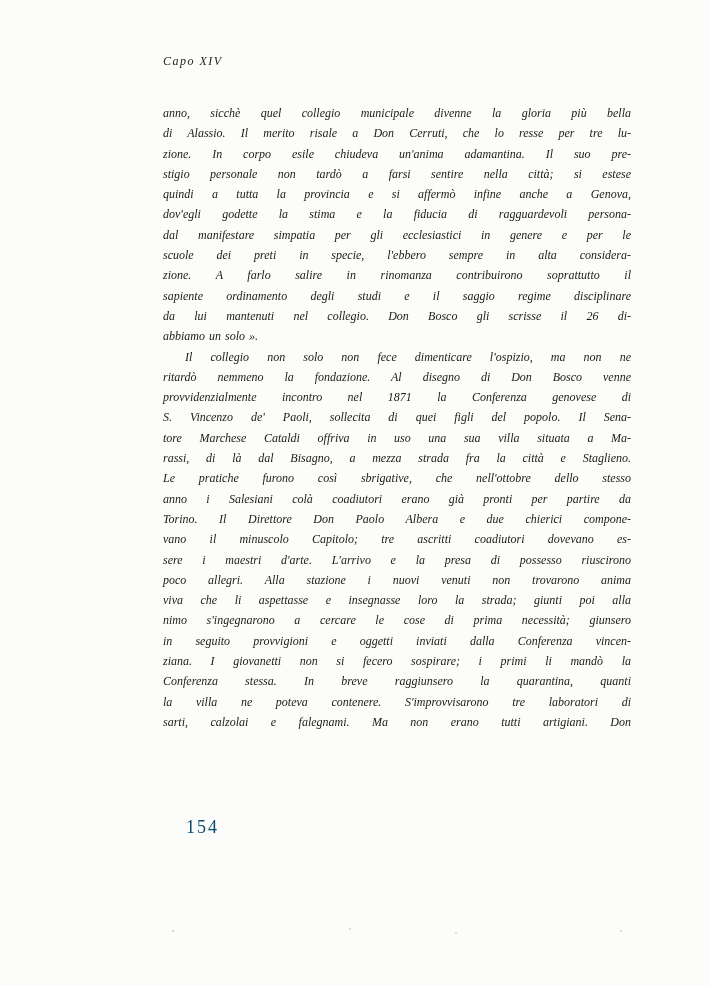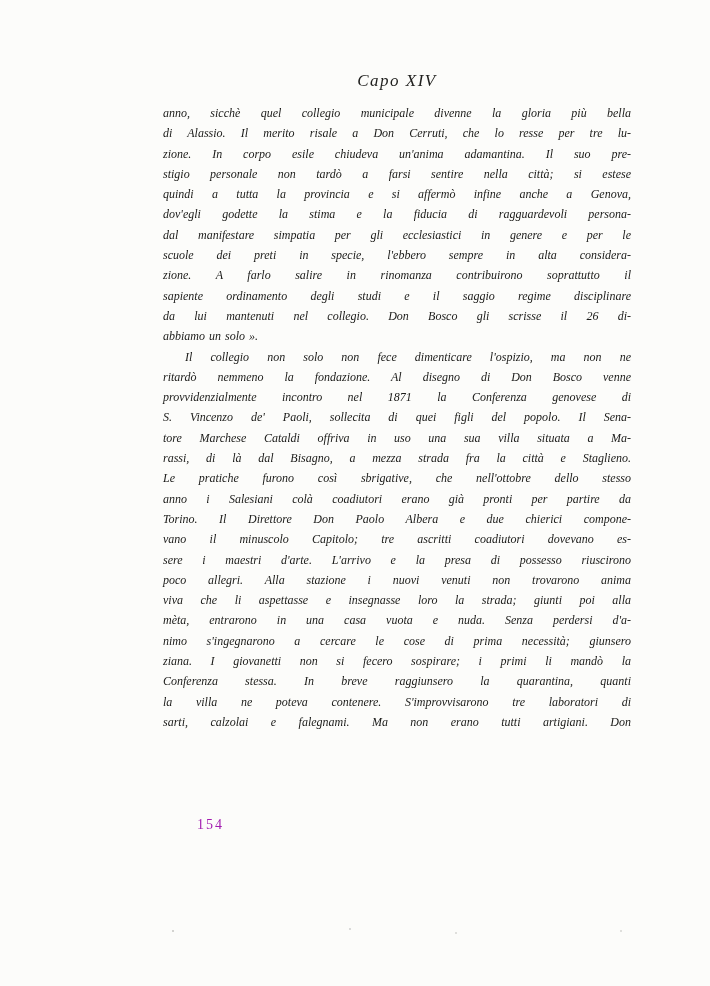--- a/index.html
+++ b/index.html
@@ -11,26 +11,26 @@
     position: relative;
     width: 710px;
     height: 986px;
     background: #fcfcfa;
     font-family: "Liberation Serif", serif;
     color: #1a1a18;
     overflow: hidden;
   }
   .running-header {
     position: absolute;
-    top: 71px;
+    top: 54px;
     left: 163px;
     width: 468px;
-    text-align: center;
+    text-align: left;
     font-style: italic;
-    font-size: 17px;
+    font-size: 12px;
     letter-spacing: 1.5px;
     color: #1f1f1d;
   }
   .textblock {
     position: absolute;
     top: 103px;
     left: 163px;
     width: 468px;
     font-size: 12px;
     line-height: 20.3px;
@@ -44,24 +44,24 @@
   .line.no-just {
     text-align: right;
     text-align-last: left;
   }
   .line.indent {
     text-indent: 22px;
   }
   .page-number {
     position: absolute;
     top: 817px;
-    left: 197px;
-    font-size: 14px;
+    left: 186px;
+    font-size: 18px;
     letter-spacing: 2px;
-    color: #a21caf;
+    color: #0c4a6e;
   }
   .speck {
     position: absolute;
     background: #9a9a96;
     border-radius: 50%;
     width: 2px;
     height: 2px;
   }
   .speck.s1 { left: 172px; top: 930px; opacity: .55; }
   .speck.s2 { left: 349px; top: 928px; opacity: .45; }
@@ -95,22 +95,22 @@
     <div class="line">S. Vincenzo de' Paoli, sollecita di quei figli del popolo. Il Sena-</div>
     <div class="line">tore Marchese Cataldi offriva in uso una sua villa situata a Ma-</div>
     <div class="line">rassi, di là dal Bisagno, a mezza strada fra la città e Staglieno.</div>
     <div class="line">Le pratiche furono così sbrigative, che nell'ottobre dello stesso</div>
     <div class="line">anno i Salesiani colà coadiutori erano già pronti per partire da</div>
     <div class="line">Torino. Il Direttore Don Paolo Albera e due chierici compone-</div>
     <div class="line">vano il minuscolo Capitolo; tre ascritti coadiutori dovevano es-</div>
     <div class="line">sere i maestri d'arte. L'arrivo e la presa di possesso riuscirono</div>
     <div class="line">poco allegri. Alla stazione i nuovi venuti non trovarono anima</div>
     <div class="line">viva che li aspettasse e insegnasse loro la strada; giunti poi alla</div>
-    <div class="line">mèta, entrarono in una casa vuota e nuda. Senza perdersi d'a-</div>
     <div class="line">nimo s'ingegnarono a cercare le cose di prima necessità; giunsero</div>
+    <div class="line">in seguito provvigioni e oggetti inviati dalla Conferenza vincen-</div>
     <div class="line">ziana. I giovanetti non si fecero sospirare; i primi li mandò la</div>
     <div class="line">Conferenza stessa. In breve raggiunsero la quarantina, quanti</div>
     <div class="line">la villa ne poteva contenere. S'improvvisarono tre laboratori di</div>
     <div class="line">sarti, calzolai e falegnami. Ma non erano tutti artigiani. Don</div>
   </div>
 
   <div class="page-number">154</div>
 
   <div class="speck s1"></div>
   <div class="speck s2"></div>

